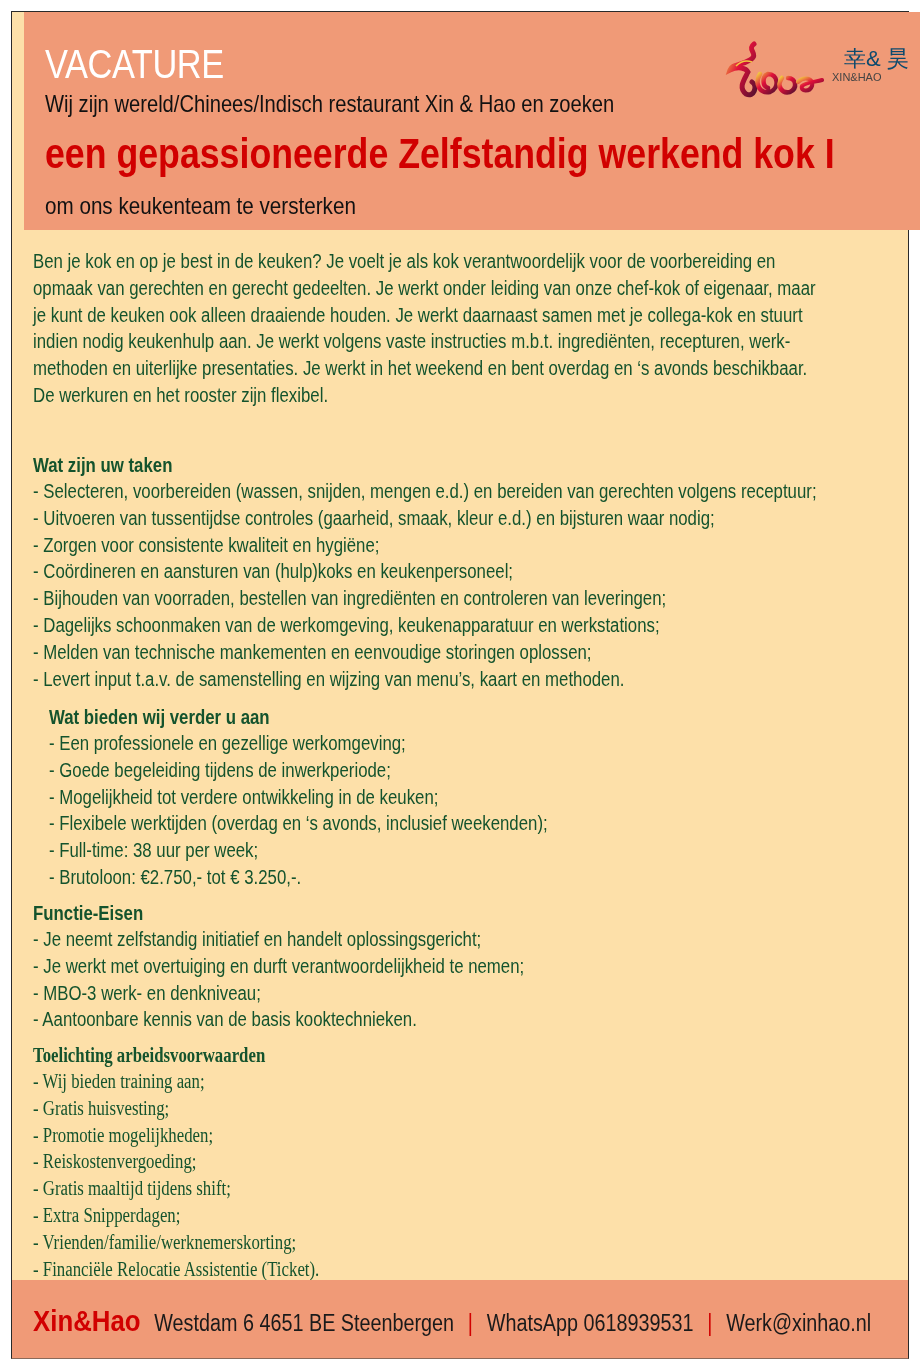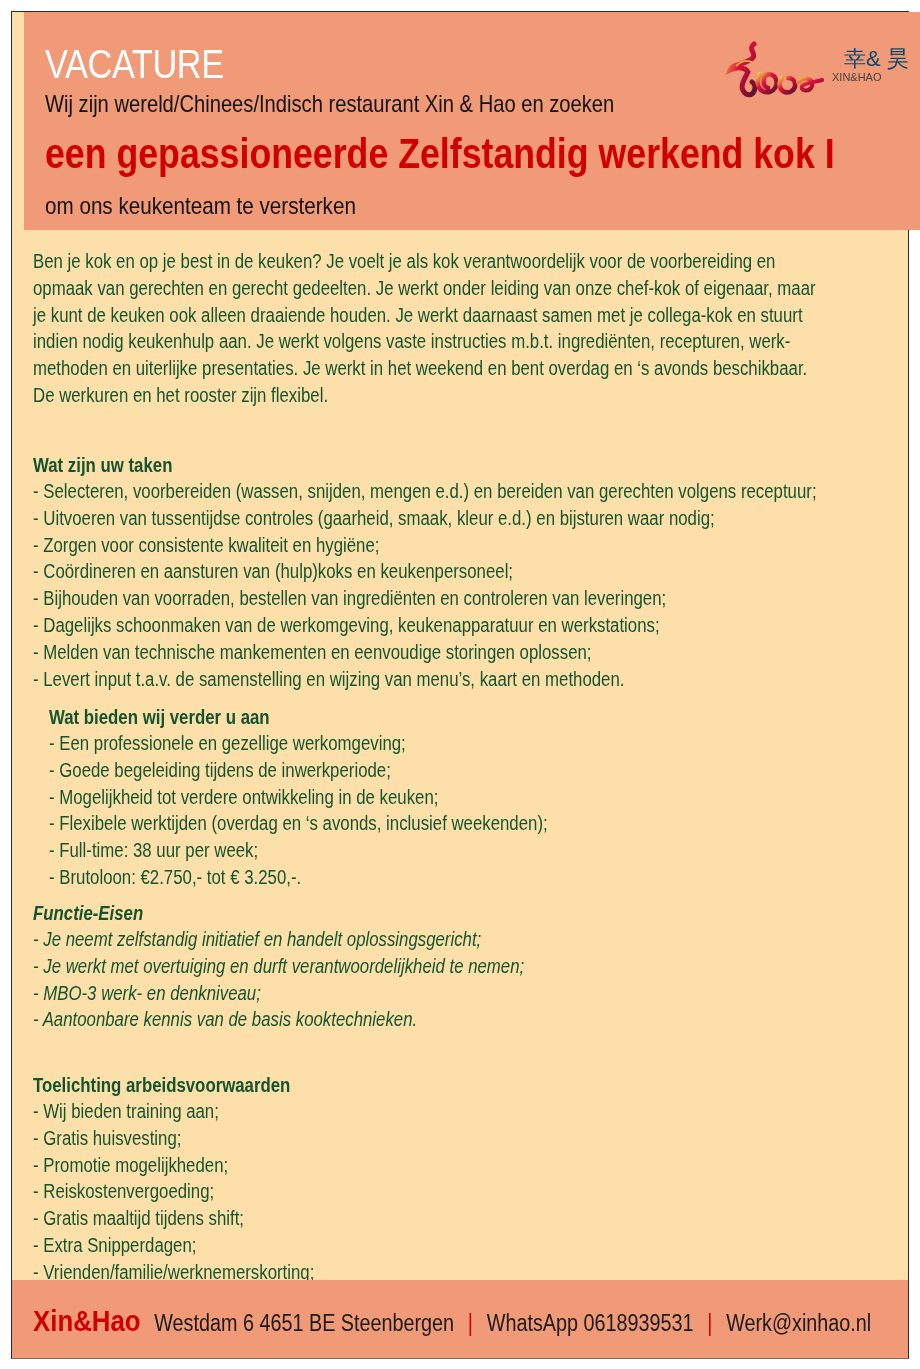--- a/index.html
+++ b/index.html
@@ -20,22 +20,22 @@
     .logo-cn { position: absolute; left: 104px; top: 8px; font-size: 22px; font-weight: normal; color: #0c4a6e; white-space: nowrap; margin-left: 16px; }
     .logo-en { position: absolute; left: 108px; top: 35px; font-size: 11px; color: #444; white-space: nowrap; }
     .body { position: absolute; left: 21px; top: 236px; width: 870px; color: #14532d; }
     .para { font-size: 20px; line-height: 26.8px; transform: scaleX(0.84); transform-origin: left top; width: 1035px; }
     .para span { display: block; white-space: nowrap; }
     .section-title { font-size: 20px; font-weight: bold; line-height: 26px; white-space: nowrap;
       transform: scaleX(0.84); transform-origin: left center; }
     .item { font-size: 20px; line-height: 26.8px; white-space: nowrap; transform: scaleX(0.84); transform-origin: left center; }
     .s1 { position: absolute; left: 0; top: 204px; }
     .s2 { position: absolute; left: 16px; top: 456px; }
-    .s3 { position: absolute; left: 0; top: 652px; font-style: italic; }
-    .s4 { position: absolute; left: 0; top: 824px; }
+    .s3 { position: absolute; left: 0; top: 652px; }
+    .s4 { position: absolute; left: 0; top: 794px; font-family: Liberation Serif, serif; }
     .footer { position: absolute; left: 0; bottom: 0; width: 100%; height: 78px; background: #f09a77; }
     .footer-inner { position: absolute; left: 21px; top: 24px; white-space: nowrap; display: flex; align-items: baseline;
       transform: scaleX(0.86); transform-origin: left center; }
     .brand { font-size: 30px; font-weight: bold; color: #d10000; margin-right: 16px; }
     .finfo { font-size: 23px; color: #1a1a1a; }
     .sep { font-size: 23px; color: #d10000; margin: 0 16px; }
   </style>
 </head>
 <body>
 

